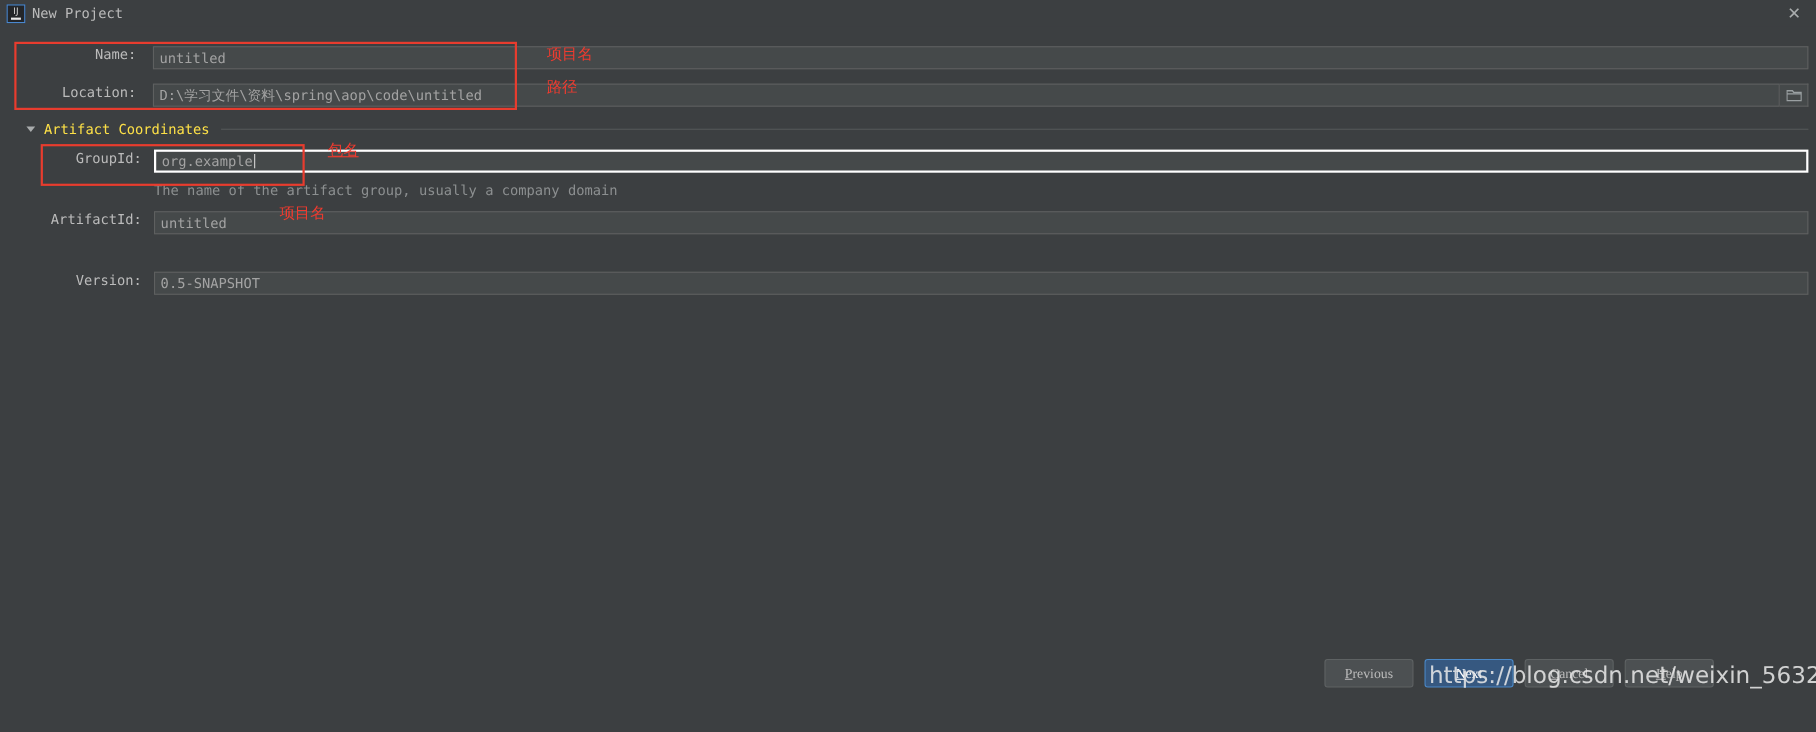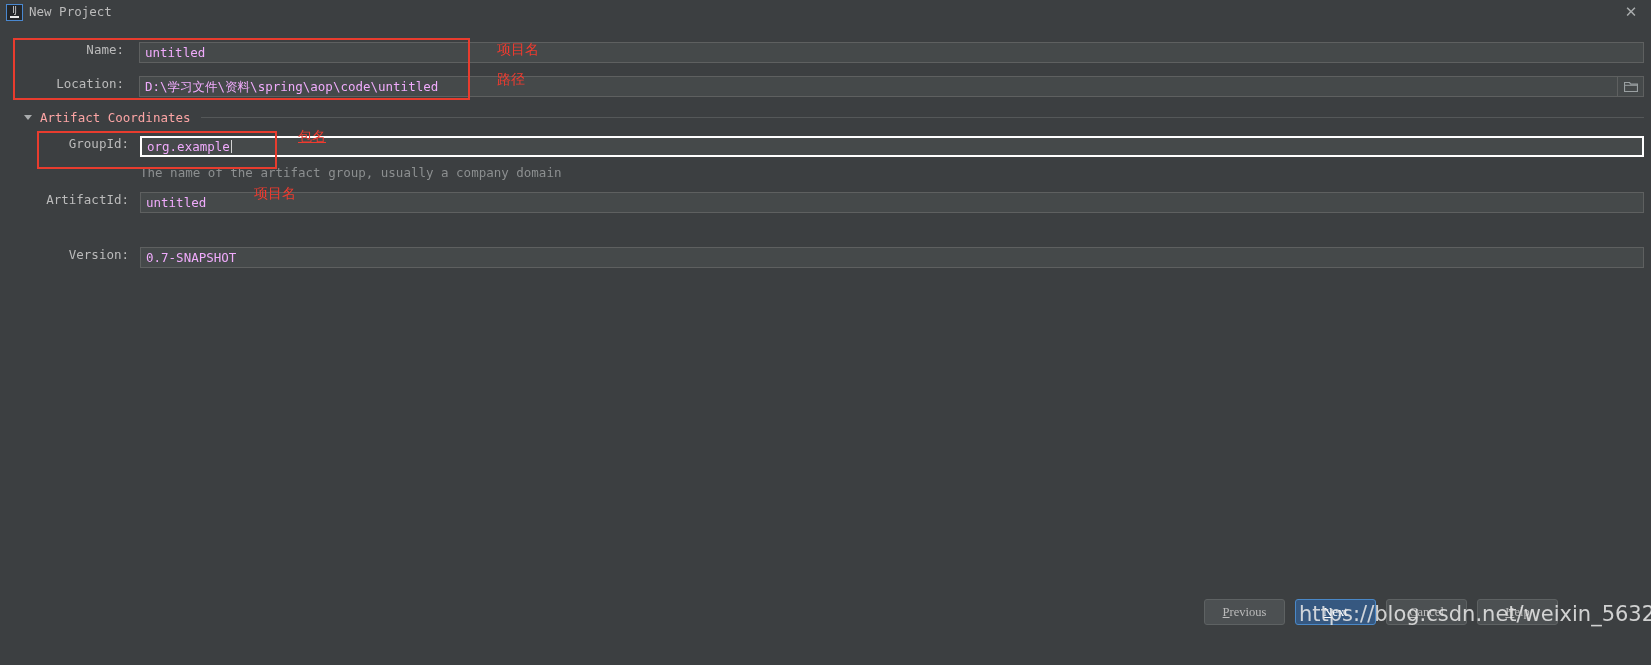--- a/index.html
+++ b/index.html
@@ -85,21 +85,21 @@
     font-family: "DejaVu Sans Mono", "Liberation Mono", monospace;
     font-size: 12.5px;
     color: #bbbbbb;
     text-align: right;
     white-space: nowrap;
   }
   .text-input {
     height: 21px;
     background: #45494a;
     border: 1px solid #5e6060;
-    color: #f0abfc;
+    color: #a3a3a3;
     font-family: "DejaVu Sans Mono", "Liberation Mono", monospace;
     font-size: 12.5px;
     padding: 0 5px;
     line-height: 19px;
     outline: none;
     display: flex;
     align-items: center;
     overflow: hidden;
     white-space: nowrap;
   }
@@ -141,21 +141,21 @@
     width: 0; height: 0;
     border-left: 4.5px solid transparent;
     border-right: 4.5px solid transparent;
     border-top: 5.5px solid #a9acad;
     margin-right: 8px;
     cursor: pointer;
   }
   .section-title {
     font-family: "DejaVu Sans Mono", "Liberation Mono", monospace;
     font-size: 12.5px;
-    color: #fca5a5;
+    color: #fde047;
     white-space: nowrap;
     margin-right: 10px;
   }
   .section-line {
     flex: 1;
     height: 1px;
     background: #555859;
   }
 
   
@@ -271,21 +271,21 @@
   <div class="form-row" style="left:24px; top:192px; width:1620px;">
     <span class="field-label" style="width:105px;">ArtifactId:</span>
     <div class="text-input" style="position:absolute; left:116px; top:0; width:1504px;">
       <span>untitled</span>
     </div>
   </div>
 
   <div class="form-row" style="left:24px; top:247px; width:1620px;">
     <span class="field-label" style="width:105px;">Version:</span>
     <div class="text-input" style="position:absolute; left:116px; top:0; width:1504px;">
-      <span>0.7-SNAPSHOT</span>
+      <span>0.5-SNAPSHOT</span>
     </div>
   </div>
 
   <div class="anno-box" style="left:13px; top:38px; width:457px; height:62px;"></div>
   <div class="anno-box" style="left:37px; top:131px; width:240px; height:38px;"></div>
 
   <div class="anno-text" style="left:497px; top:41px;">项目名</div>
   <div class="anno-text" style="left:497px; top:71px;">路径</div>
   <div class="anno-text" style="left:298px; top:128px;text-decoration:underline;">包名</div>
   <div class="anno-text" style="left:254px; top:185px;">项目名</div>

